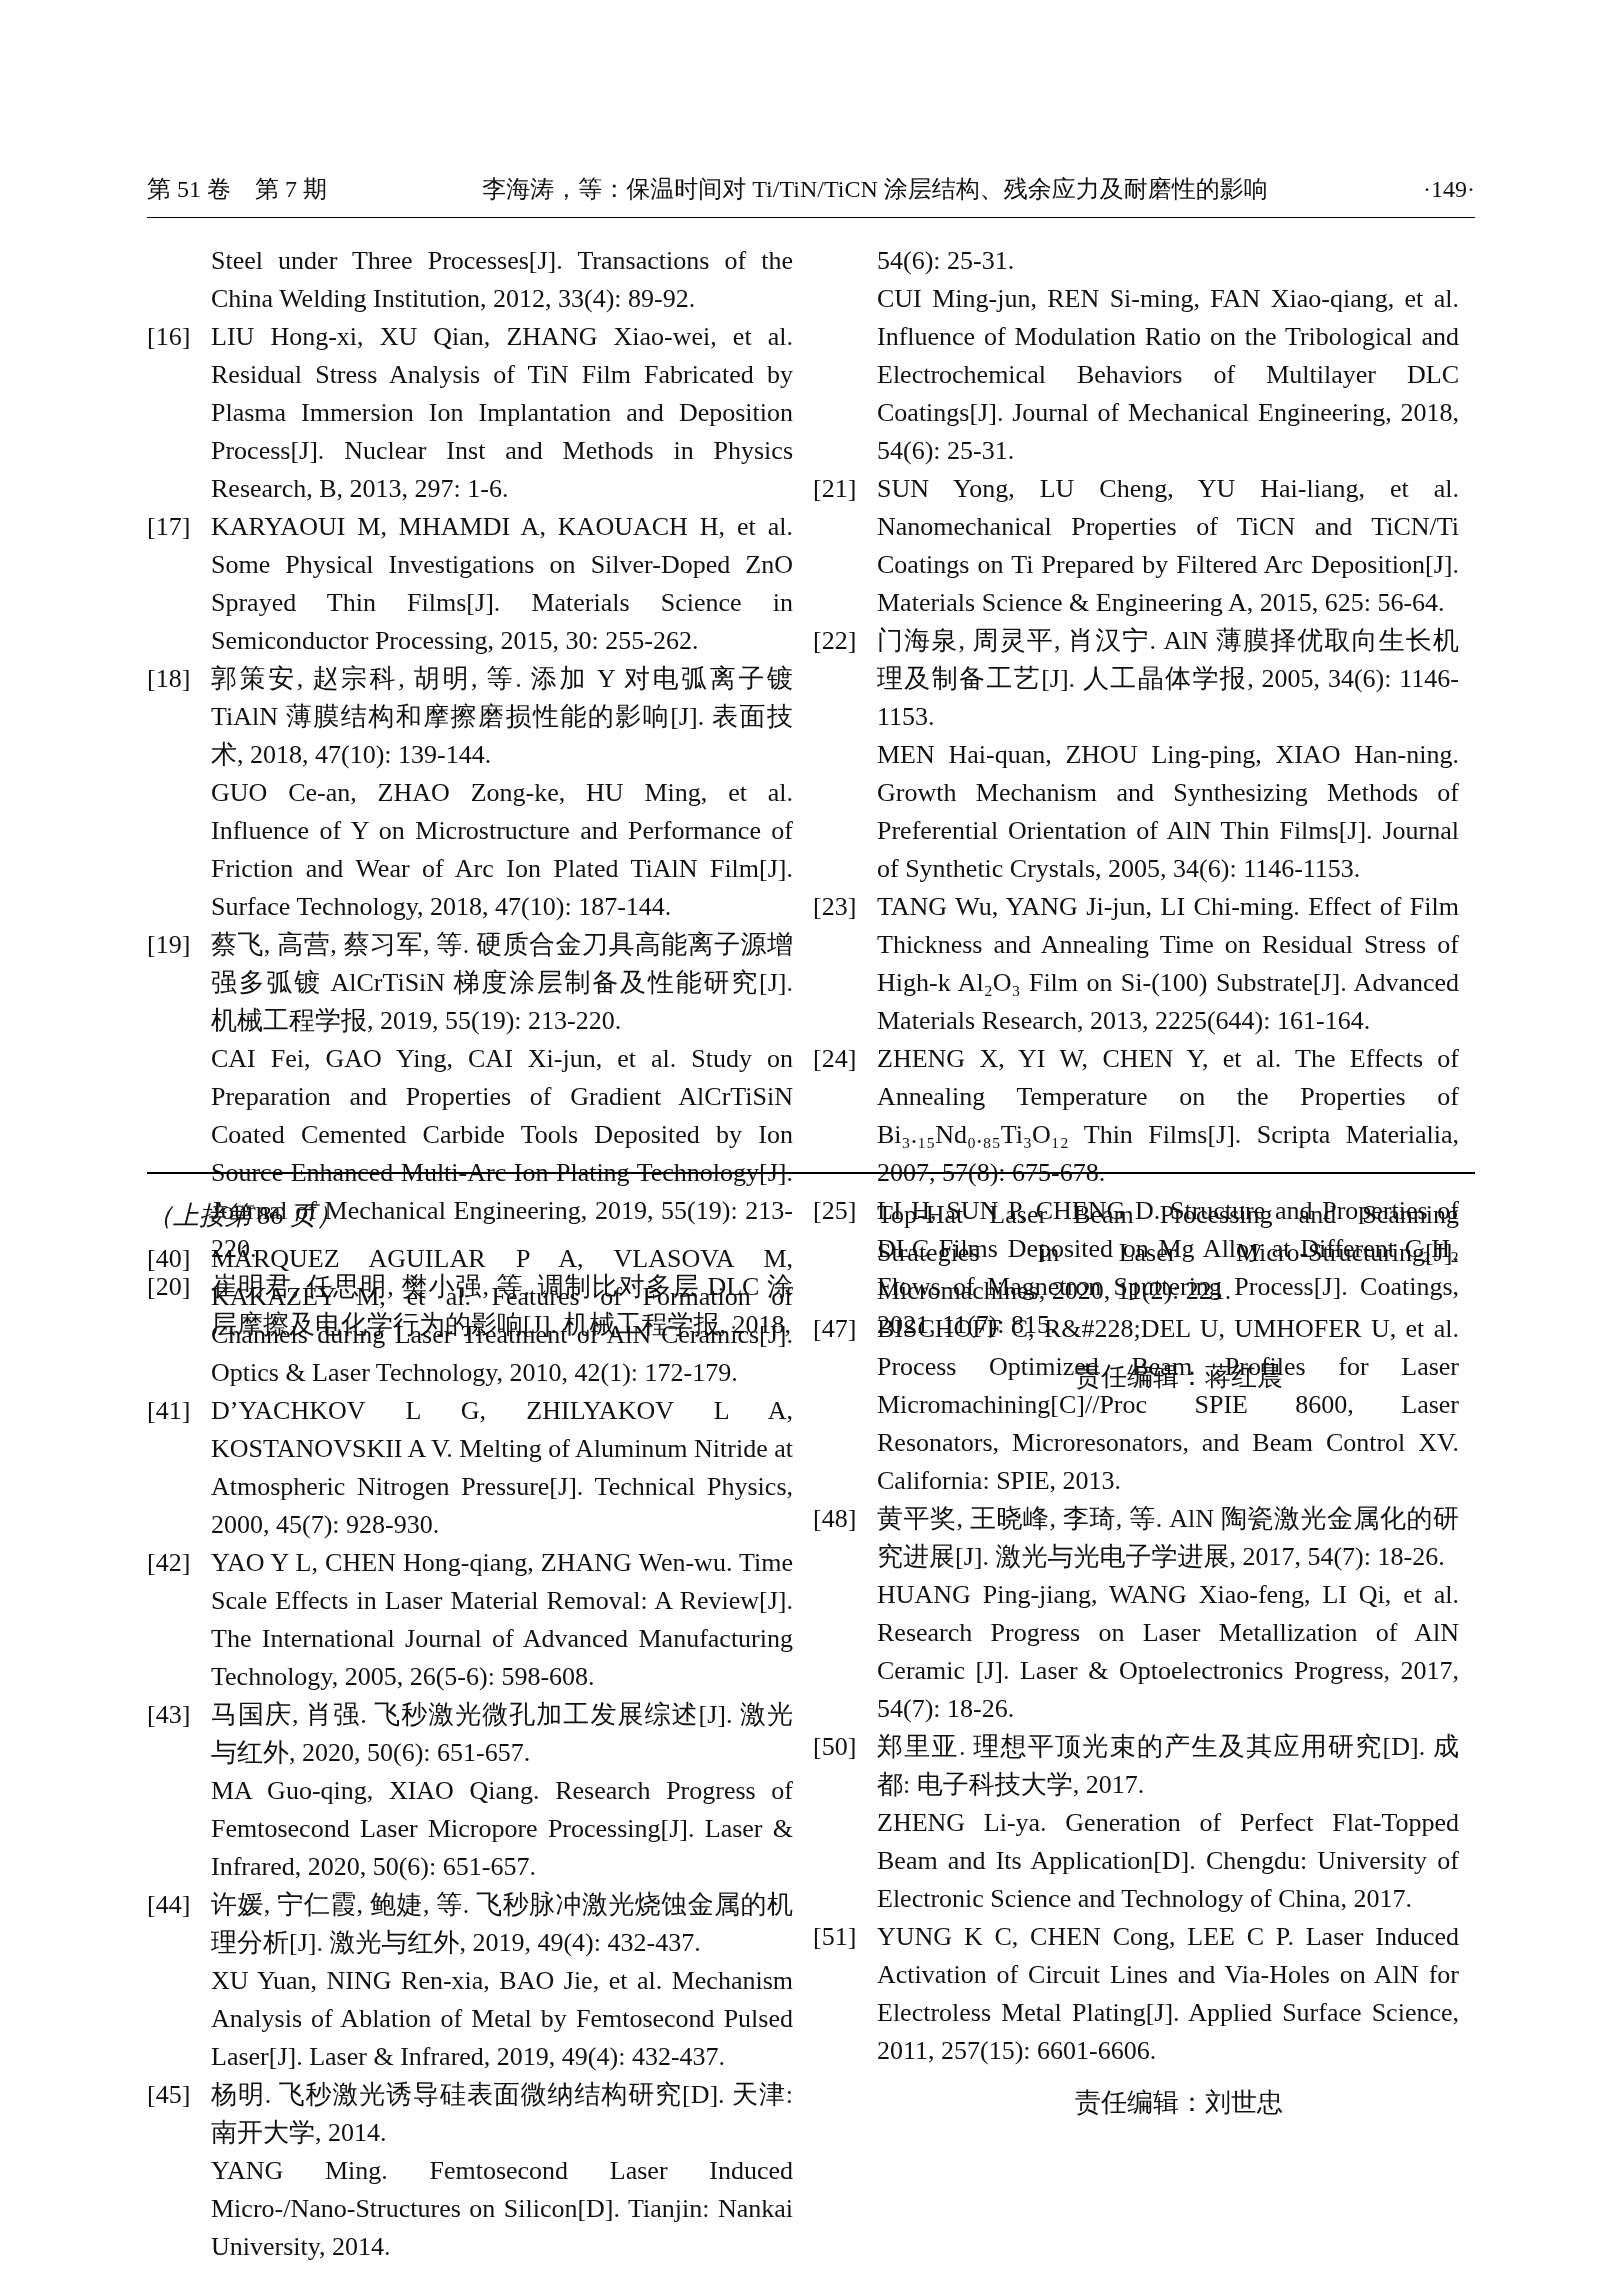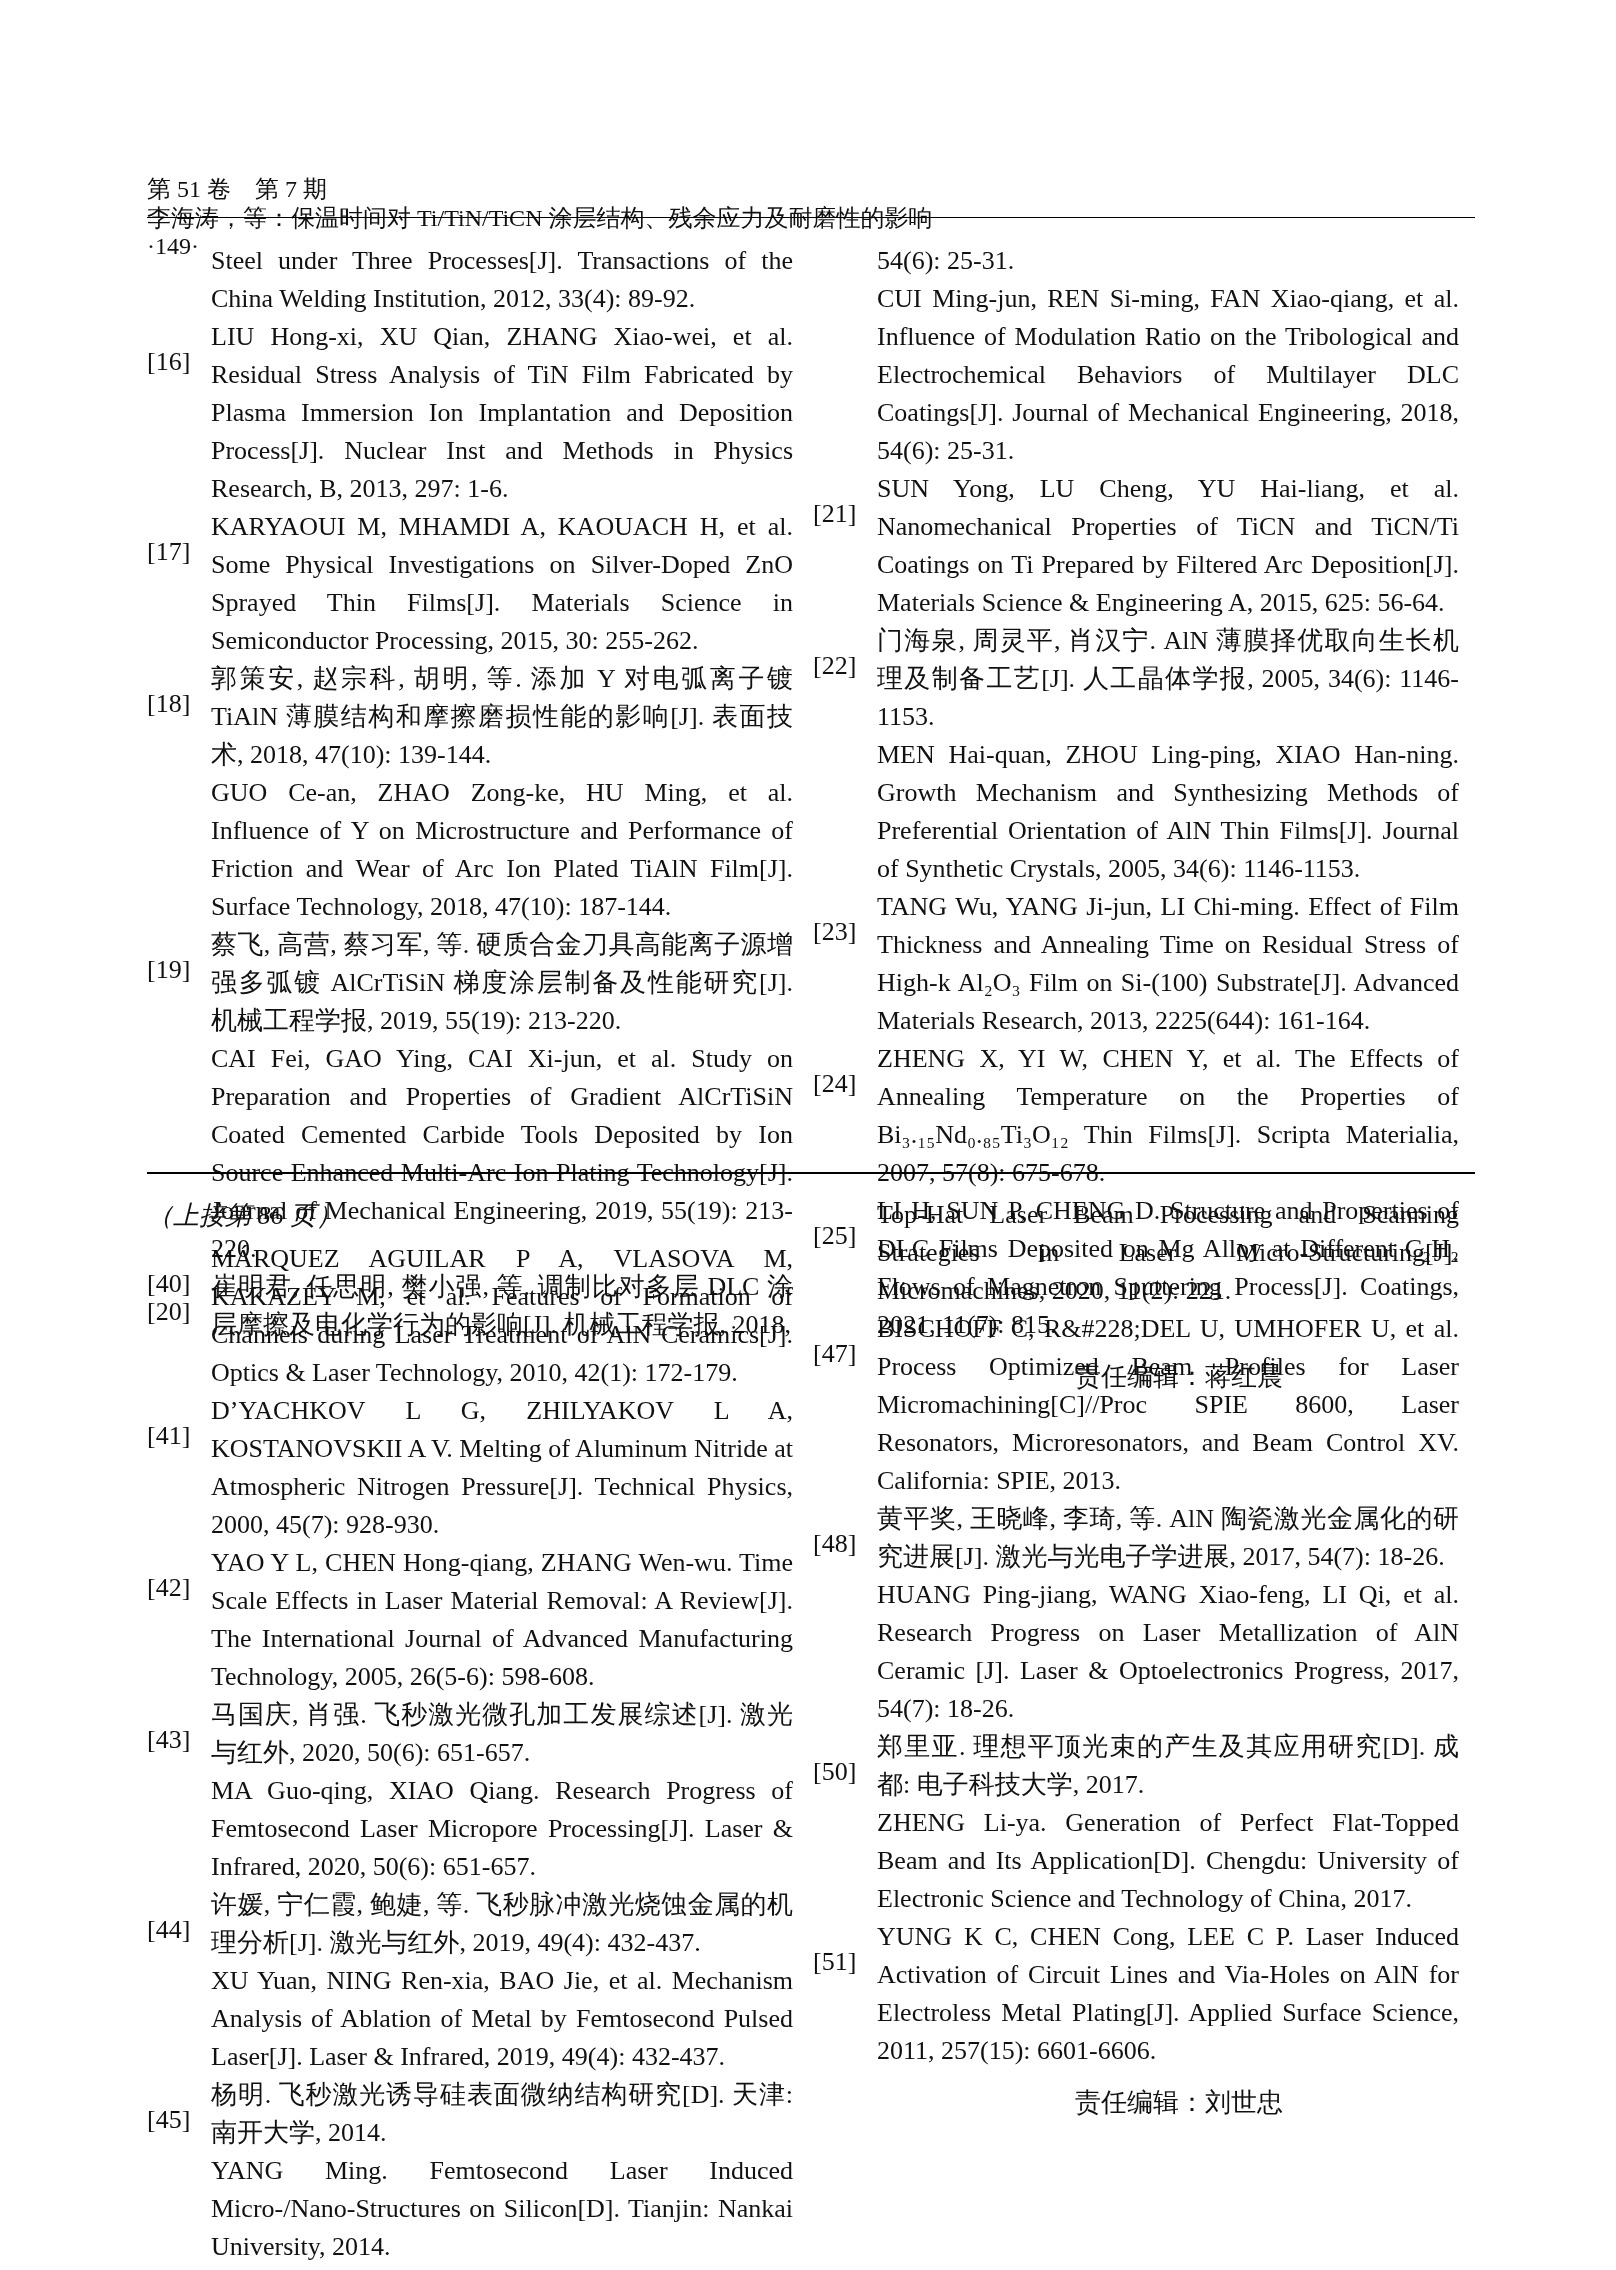--- a/index.html
+++ b/index.html
@@ -8,38 +8,38 @@
     width:1617px; height:2270px;
     margin:0 auto;
     background:#ffffff;
     color:#111;
     font-family:"Liberation Serif","DejaVu Serif",serif;
     overflow:hidden;
   }
   .running-head {
     position:absolute; left:147px; top:175px; width:1328px;
     display:flex; justify-content:space-between; align-items:baseline;
-    font-size:24px; line-height:28.5px;flex-direction:column;
+    font-size:24px; line-height:28.5px;
   }
   .head-rule {
     position:absolute; left:147px; top:217px; width:1328px;
     border-top:1.9px solid #000;
   }
   .section {
     position:absolute; left:147px; width:1328px;
     display:flex; column-gap:20px;
   }
   .section-top { top:242px; }
   .section-bottom { top:1196px; }
   .col { width:646px; }
   .ref {
     display:flex;
     font-size:26px; line-height:38px;
   }
-  .ref-num { flex:0 0 64px;margin-top:25px; }
+  .ref-num { flex:0 0 64px; }
   .ref-body { flex:1 1 auto; text-align:justify; }
   .editor-line {
     font-size:26px; line-height:38px;
     text-align:right; padding-right:176px;
     margin-top:14px;
   }
   .continued-note {
     font-size:26px; line-height:40px;
     margin-bottom:3.8px;
     font-style:italic;

